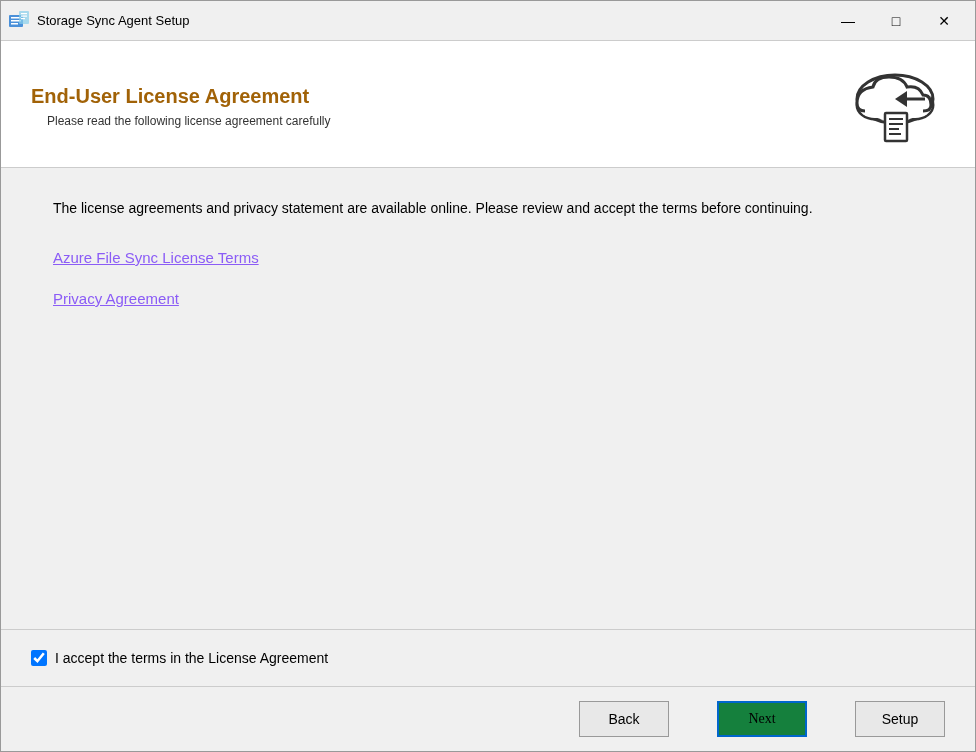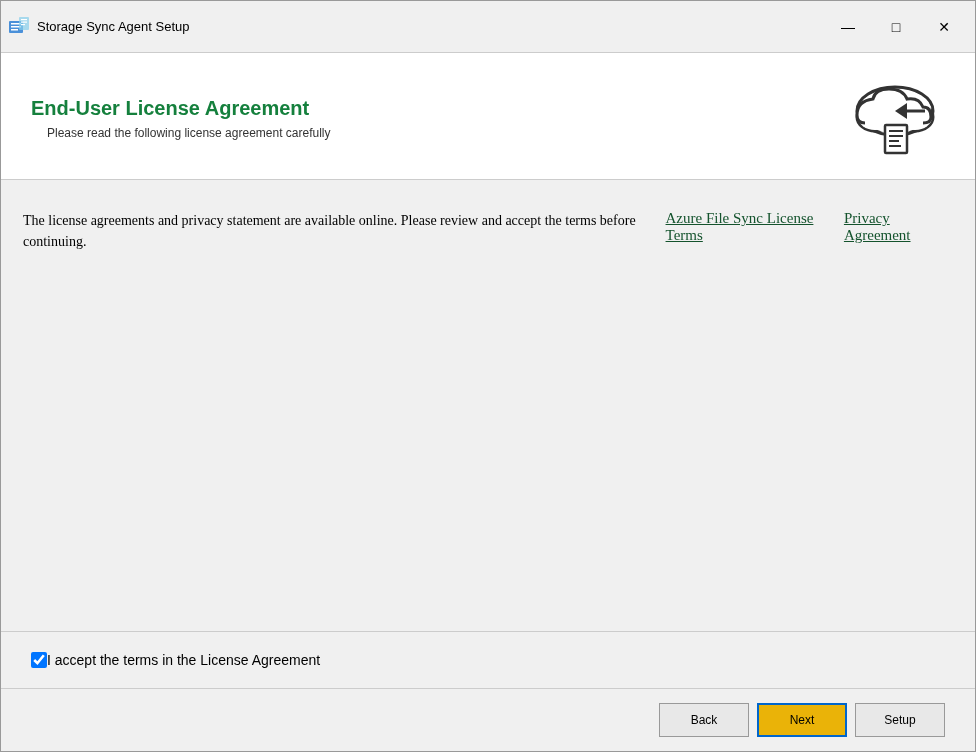--- a/index.html
+++ b/index.html
@@ -23,21 +23,21 @@
       background: #f0f0f0;
       border: 1px solid #999;
       box-shadow: 2px 2px 8px rgba(0,0,0,0.3);
       display: flex;
       flex-direction: column;
       position: relative;
     }
 
     .title-bar {
       background: #f0f0f0;
-      height: 52px;
+      height: 40px;
       display: flex;
       align-items: center;
       padding: 0 8px;
       border-bottom: 1px solid #ccc;
       flex-shrink: 0;
     }
 
     .title-bar-icon {
       width: 20px;
       height: 20px;
@@ -87,21 +87,21 @@
     }
 
     .header-text {
       display: flex;
       flex-direction: column;
     }
 
     .header-title {
       font-size: 20px;
       font-weight: bold;
-      color: #15803d;
+      color: #a16207;
       margin-bottom: 6px;
     }
 
     .header-subtitle {
       font-size: 12px;
       color: #333;
       margin-left: 16px;
     }
 
     .header-icon {
@@ -109,37 +109,36 @@
     }
 
     
     .cloud-icon-container {
       width: 100px;
       height: 90px;
     }
 
     .main-section {
       flex: 1;
-      padding: 30px 22px;
-      background: #f0f0f0;
-      display: flex;
-      flex-direction: row;
+      padding: 30px 52px;
+      background: #f0f0f0;
+      display: flex;
+      flex-direction: column;
       gap: 0;
-      font-family: Liberation Serif, serif;
     }
 
     .description-text {
       font-size: 14px;
       color: #000;
       line-height: 1.5;
       margin-bottom: 30px;
     }
 
     .link-item {
-      color: #14532d;
+      color: #8b5cf6;
       text-decoration: underline;
       cursor: pointer;
       font-size: 15px;
       margin-bottom: 24px;
       display: inline-block;
     }
 
     .checkbox-section {
       padding: 20px 30px;
       border-top: 1px solid #ccc;
@@ -148,20 +147,21 @@
       align-items: center;
       gap: 8px;
       flex-shrink: 0;
     }
 
     .checkbox-label {
       font-size: 14px;
       color: #000;
       display: flex;
       align-items: center;
+      gap: 8px;
       cursor: pointer;
     }
 
     .checkbox-input {
       width: 16px;
       height: 16px;
       cursor: pointer;
       flex-shrink: 0;
     }
 
@@ -171,30 +171,32 @@
       border-top: 1px solid #ccc;
       display: flex;
       justify-content: flex-end;
       gap: 8px;
       flex-shrink: 0;
     }
 
     .footer-btn {
       min-width: 90px;
       padding: 8px 24px;
-      font-size: 12px;
+      font-size: 14px;
       cursor: pointer;
       border: 1px solid #999;
       background: #e8e8e8;
       color: #000;
+      margin-left: 40px;
     }
 
     .footer-btn.active-btn {
       border: 2px solid #0066cc;
-      background: #eab308;
+      background: #15803d;
+      font-family: Liberation Serif, serif;
     }
 
     .spacer {
       flex: 1;
     }
   </style>
 </head>
 <body>
 
 <div class="window">

